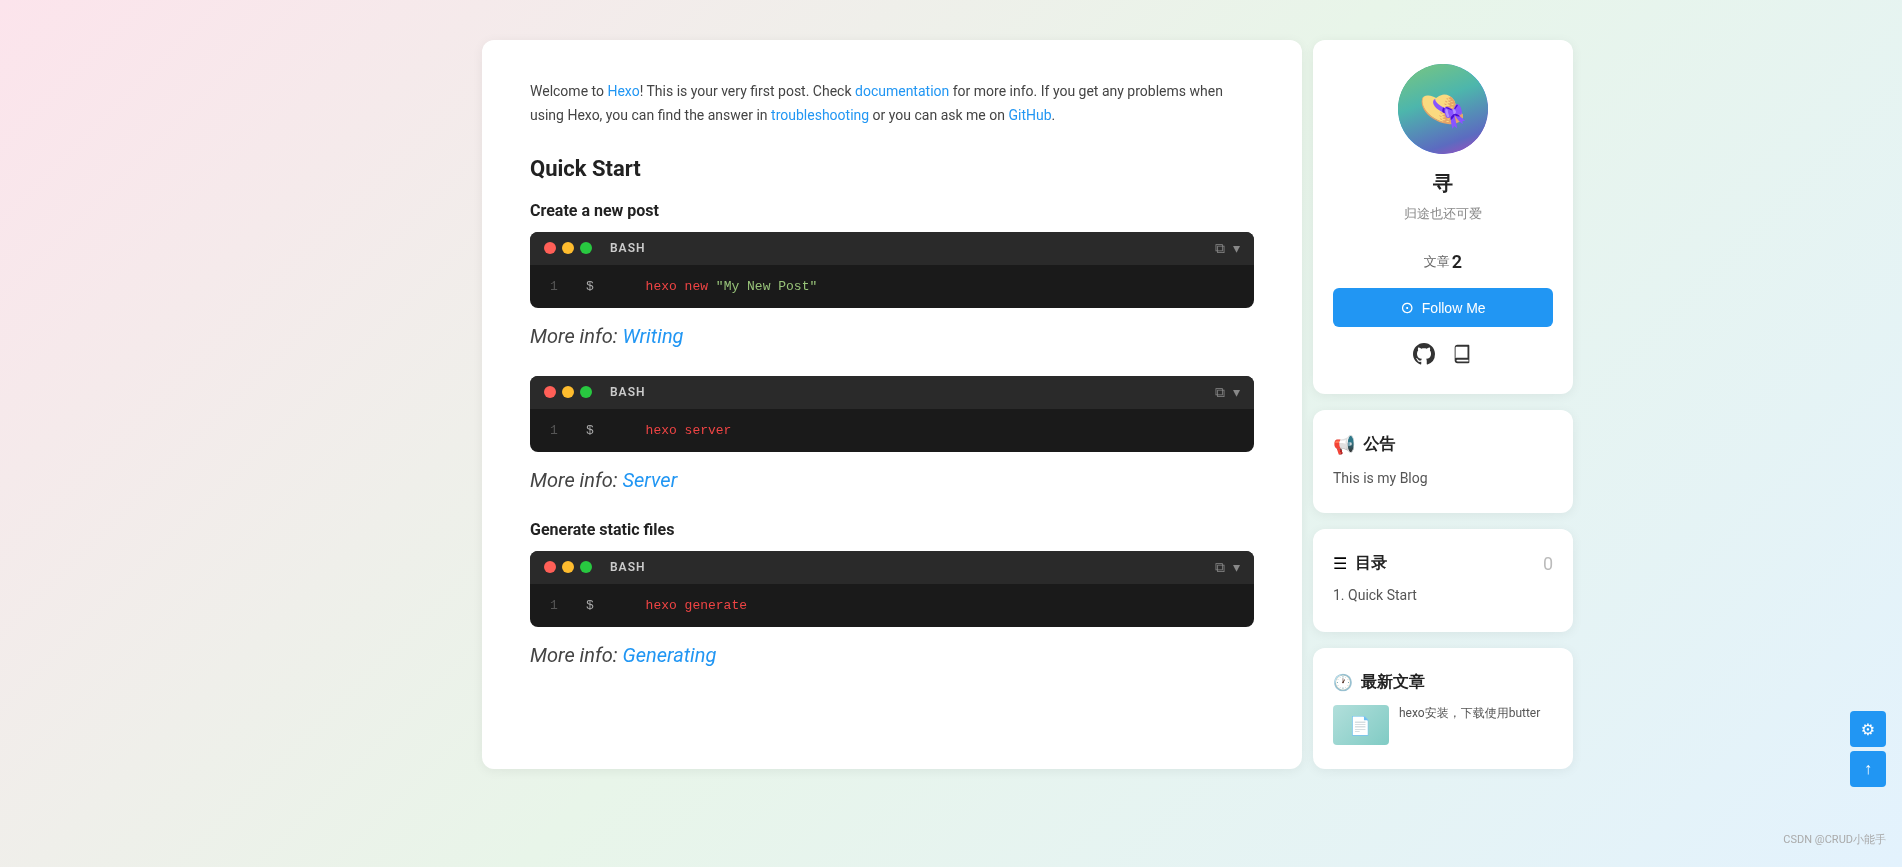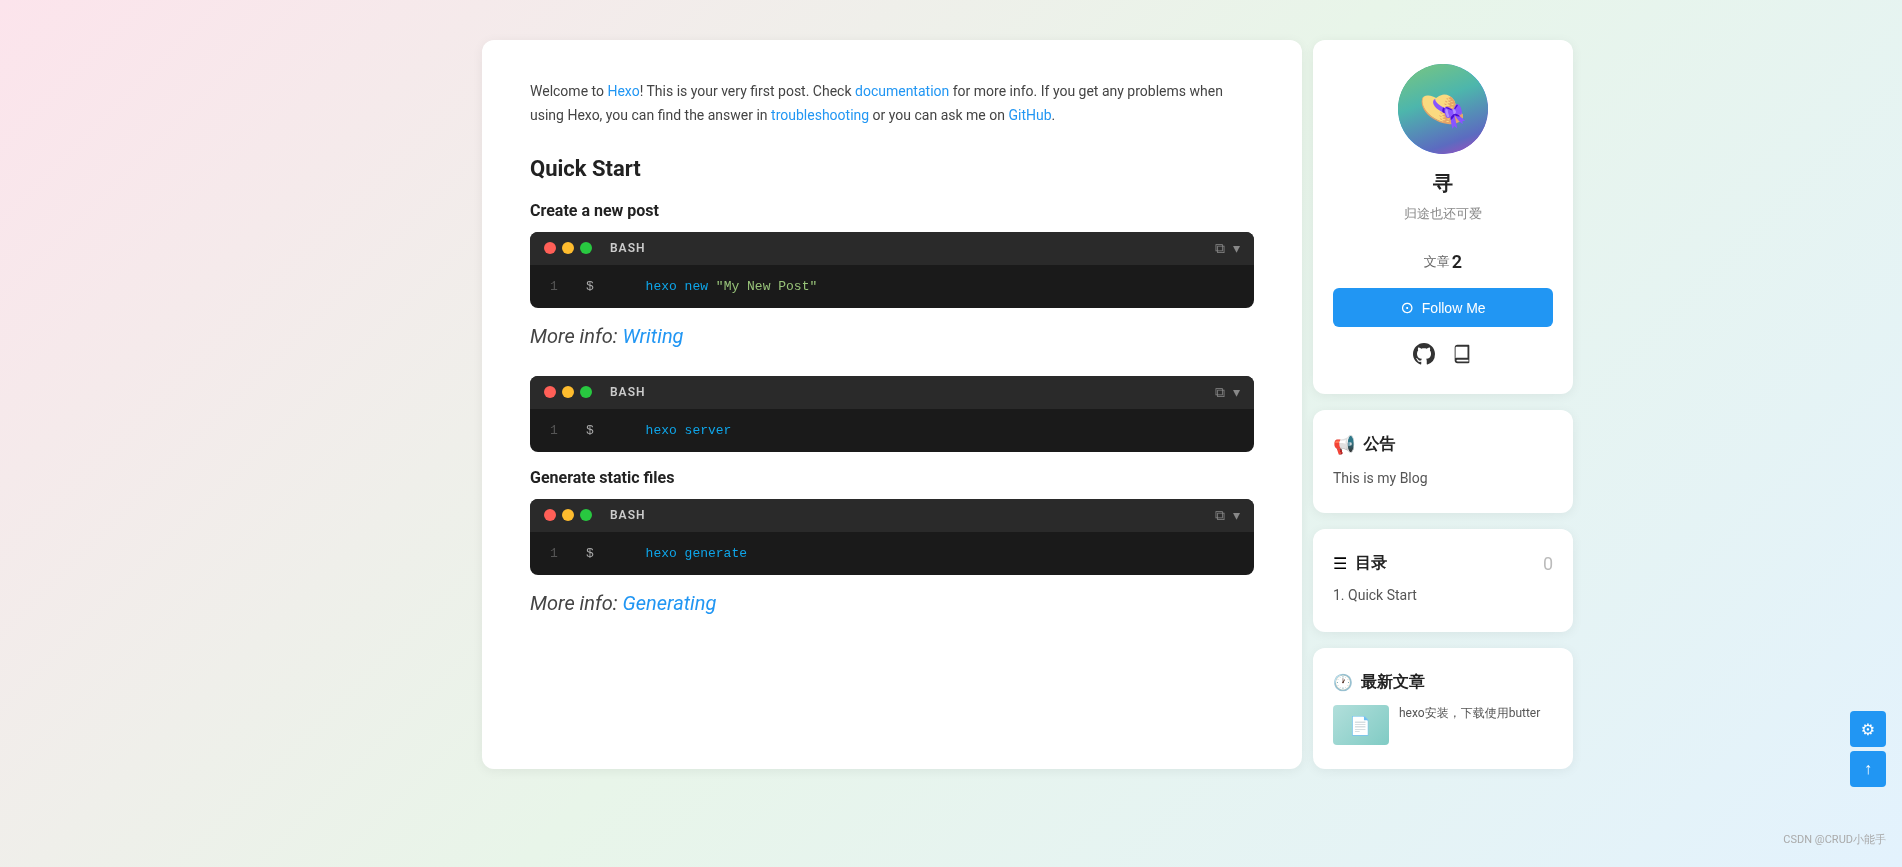--- a/index.html
+++ b/index.html
@@ -111,21 +111,21 @@
       font-family: 'Courier New', monospace;
       user-select: none;
       min-width: 16px;
     }
     .code-line {
       font-family: 'Courier New', monospace;
       font-size: 13px;
       color: #ccc;
     }
     .code-line .dollar { color: #aaa; }
-    .code-line .cmd { color: #0ea5e9; padding-left: 44px; }
+    .code-line .cmd { color: #ef4444; padding-left: 44px; }
     .code-line .str { color: #98c379; }
     .more-info {
       font-size: 20px;
       color: #444;
       margin-bottom: 28px;
       font-style: italic;
     }
     .more-info a { color: #2196F3; text-decoration: none; }
 
     
@@ -375,20 +375,21 @@
           <span>▾</span>
         </div>
       </div>
       <div class="code-body">
         <span class="line-num">1</span>
         <span class="code-line">
           <span class="dollar">$ </span><span class="cmd">hexo server</span>
         </span>
       </div>
     </div>
+    <p class="more-info">More info: <a href="#">Server</a></p>
 
     <h2 class="sub-title">Generate static files</h2>
     <div class="code-block">
       <div class="code-header">
         <div class="code-header-left">
           <div class="code-dots">
             <div class="dot dot-red"></div>
             <div class="dot dot-yellow"></div>
             <div class="dot dot-green"></div>
           </div>

